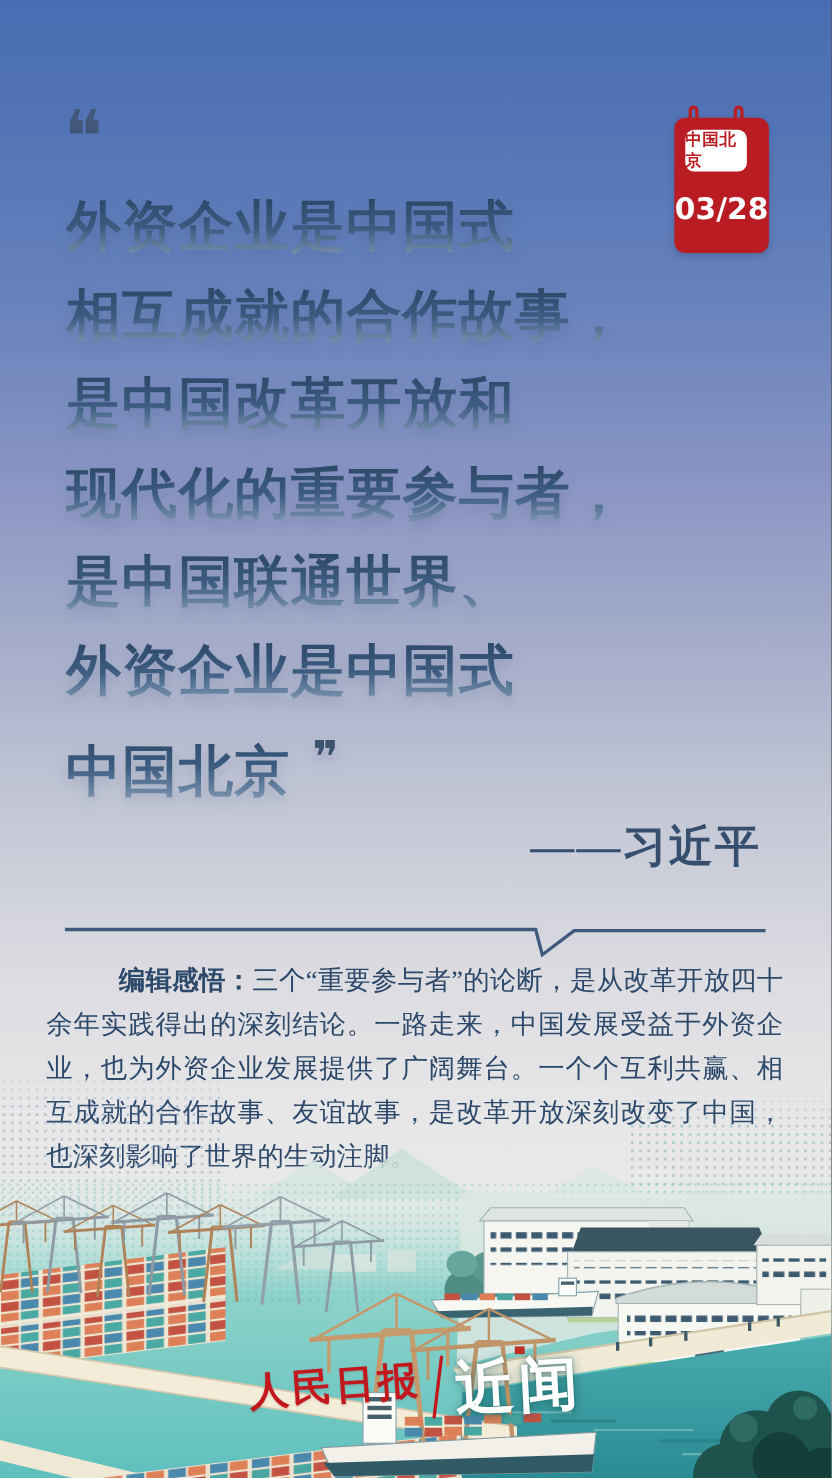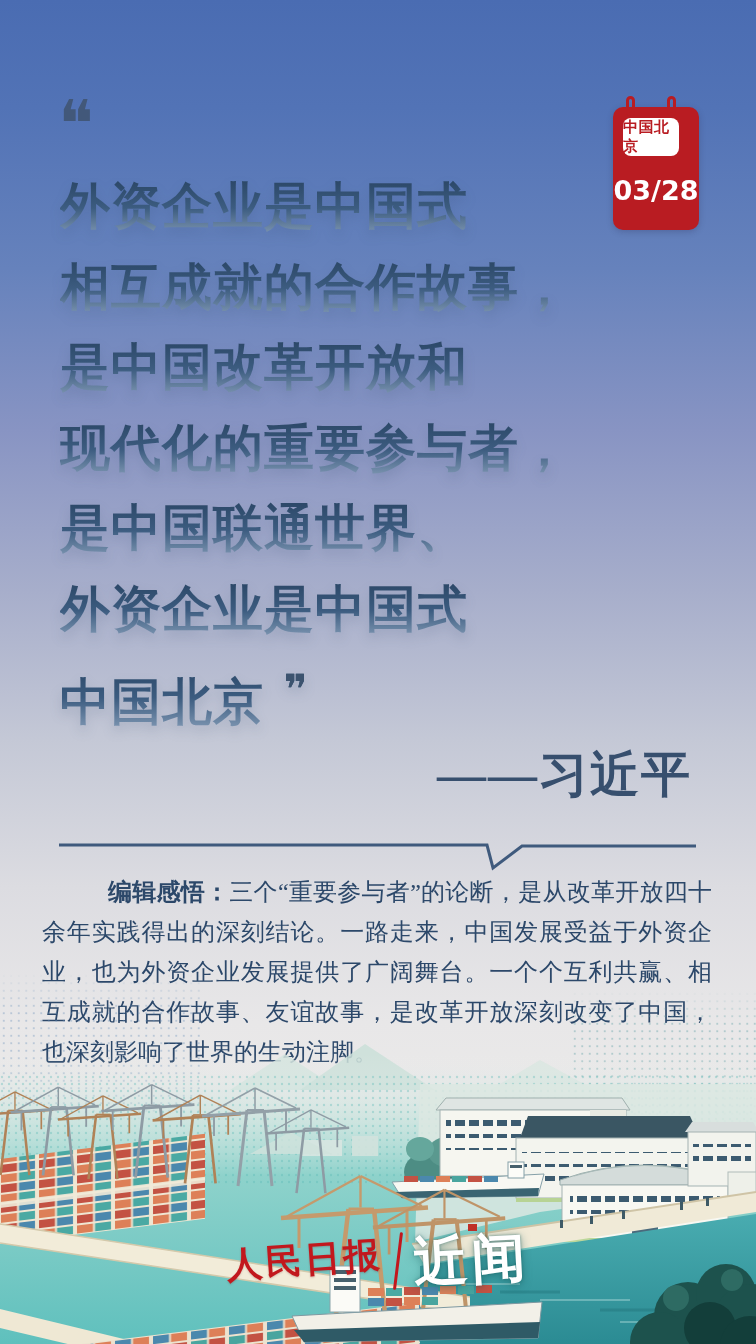--- a/index.html
+++ b/index.html
@@ -33,21 +33,21 @@
     filter:drop-shadow(0 6px 6px rgba(50,70,105,.18));}
   @supports ((-webkit-background-clip:text) or (background-clip:text)){
     .quote-line{
       background:linear-gradient(180deg,#2c4868 18%,#3c5c80 52%,#93a9c2 96%);
       -webkit-background-clip:text;background-clip:text;
       color:transparent;-webkit-text-fill-color:transparent;}
   }
   .close-quote{font-family:"DejaVu Sans",sans-serif;font-size:40px;color:#3c536f;
     -webkit-text-fill-color:#3c536f;background:none;vertical-align:16px;margin-left:20px;letter-spacing:0;}
 
-  .attribution{position:absolute;right:64px;top:742px;font-size:49px;font-weight:700;
+  .attribution{position:absolute;right:64px;top:742px;font-size:40px;font-weight:700;
     color:#374f6e;letter-spacing:2px;}
   .source{position:absolute;right:64px;top:801px;font-size:23px;font-weight:700;
     color:#31496a;letter-spacing:1px;}
 
   .speech-line{position:absolute;left:58px;top:840px;}
 
   
   .editorial{position:absolute;left:42px;top:872px;width:670px;}
   .editorial p{margin:0;font-size:24px;line-height:40px;color:#2c486a;
     text-align:justify;text-indent:30px;}

